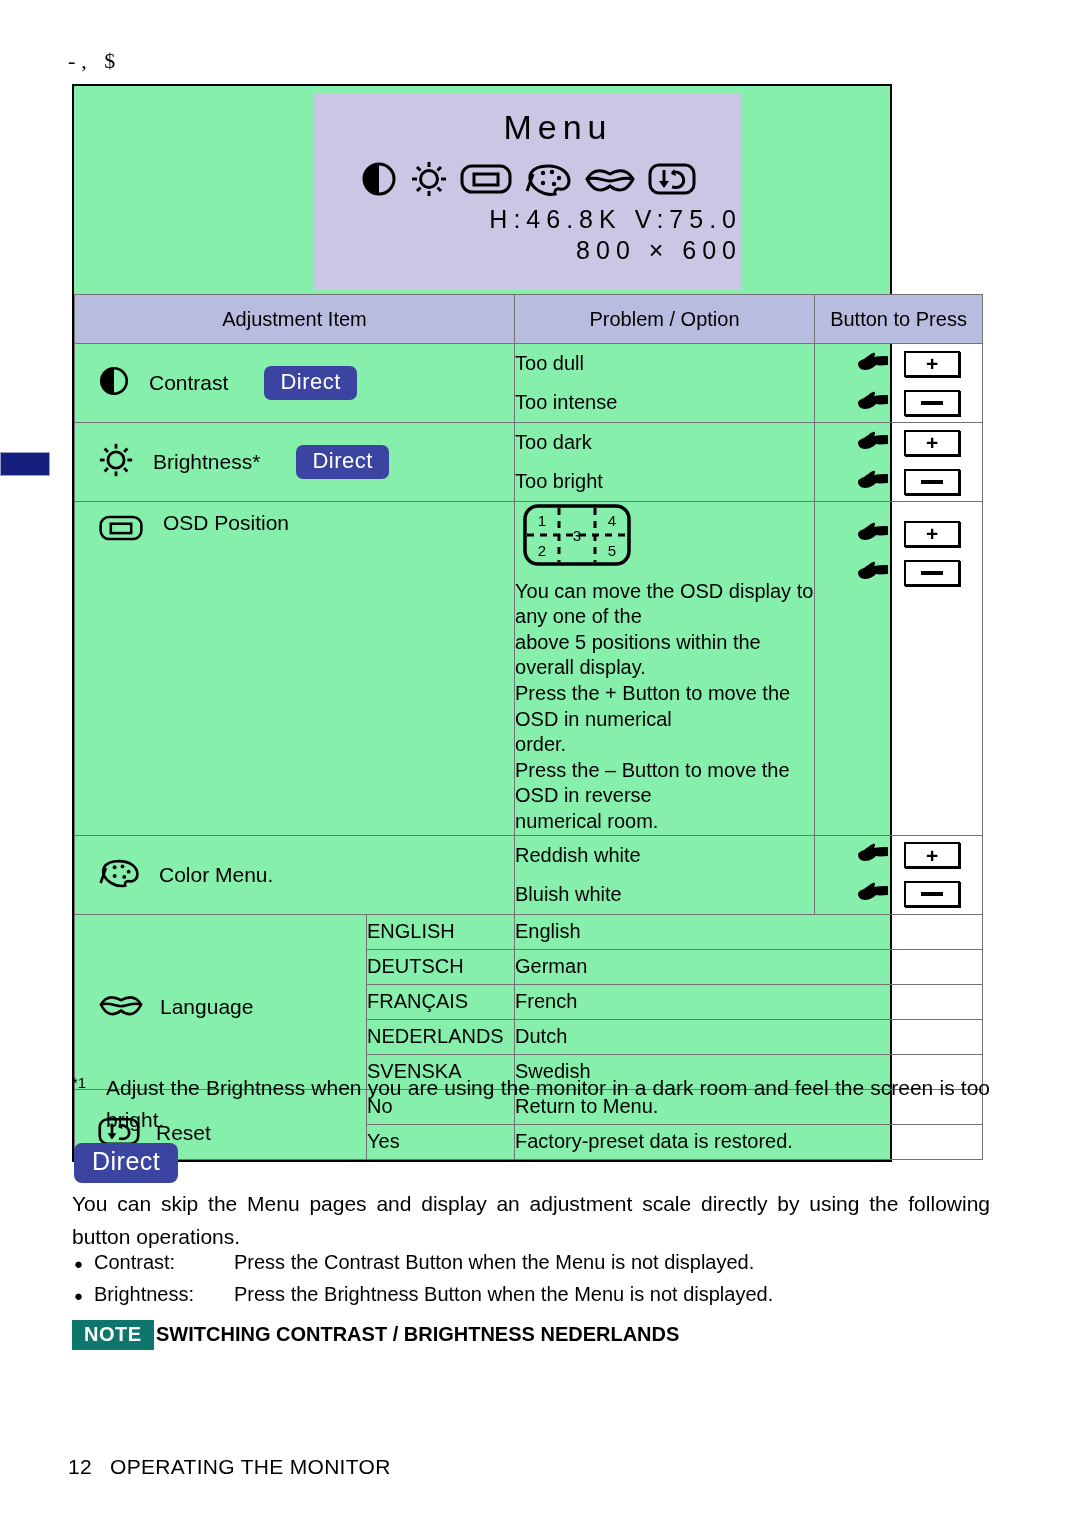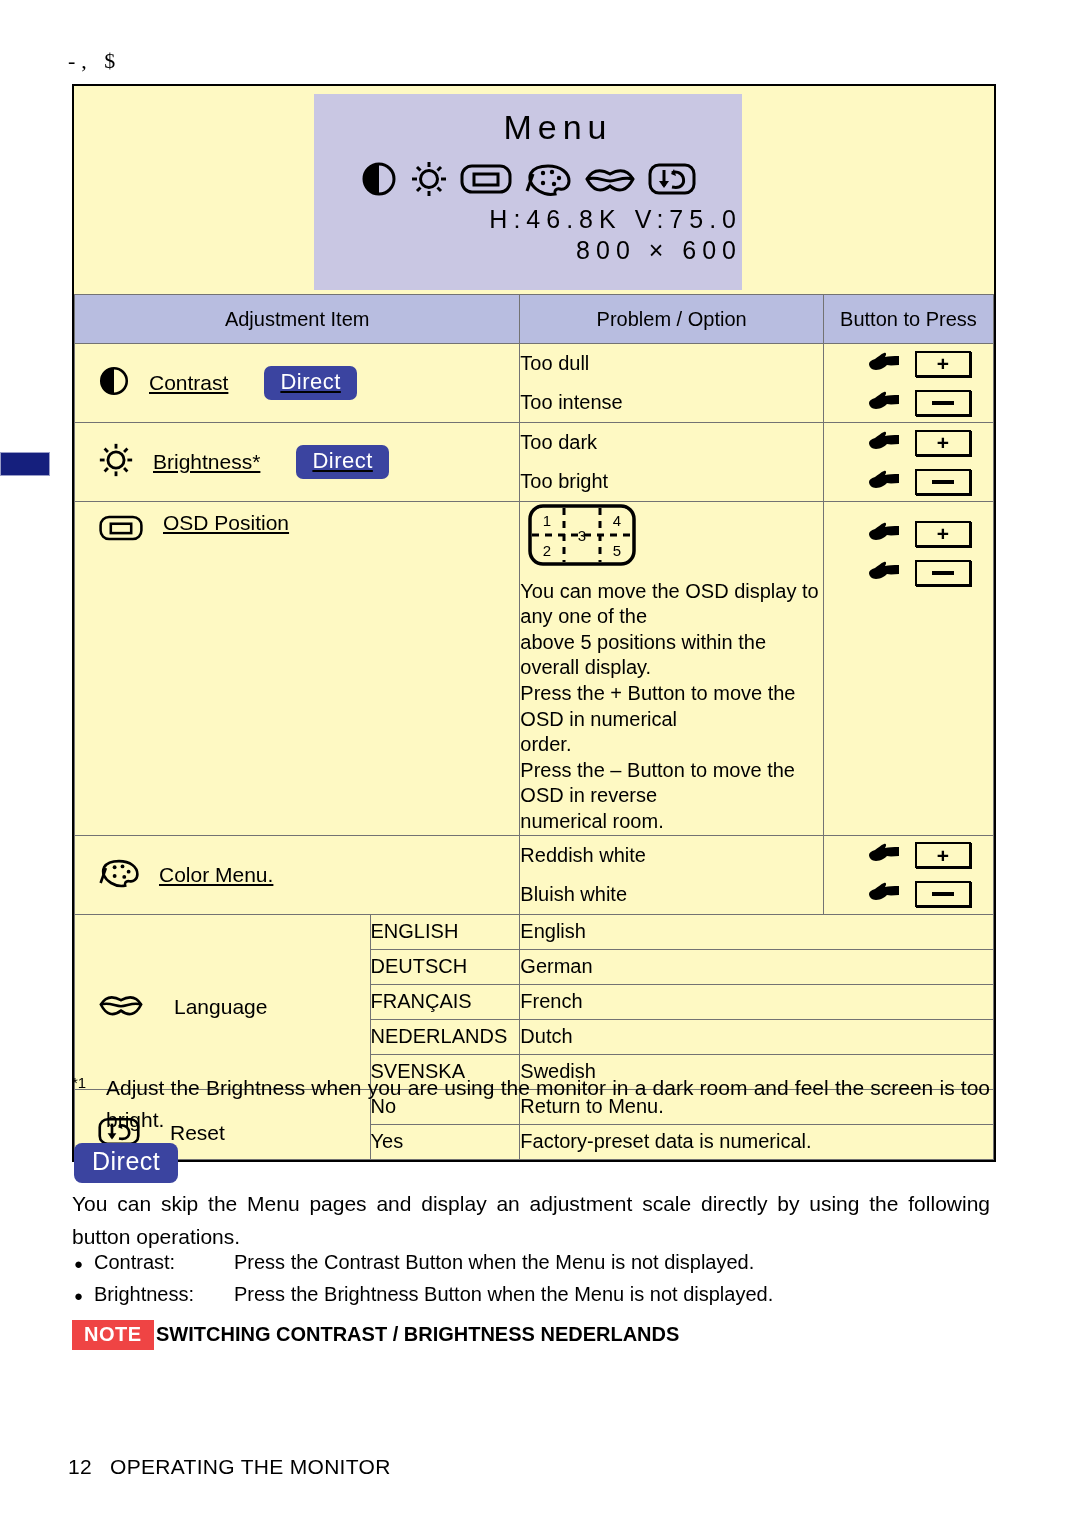--- a/index.html
+++ b/index.html
@@ -35,24 +35,24 @@
     height: 22px;
     background: #151f7d;
     border: 1px solid #9a9ec8;
   }
 
   
   .panel {
     position: absolute;
     left: 72px;
     top: 84px;
-    width: 924px;
+    width: 820px;
     border: 2px solid #000;
     box-sizing: border-box;
-    background: #fef9c3;
+    background: #86efac;
   }
 
   
   .osd-wrap {
     height: 208px;
     position: relative;
   }
   .osd {
     position: absolute;
     left: 240px;
@@ -110,21 +110,20 @@
   }
   .col-item   { width: 292px; }
   .col-sub    { width: 148px; }
   .col-prob   { width: 300px; }
   .col-btn    { width: 168px; }
 
   .sep-left { border-left: 4px double #000; margin-left: 16px; }
 
   .item-cell {
     height: 78px;
-    text-decoration: underline;
   }
   .item-inner {
     display: flex;
     align-items: center;
     gap: 18px;
     padding-left: 22px;
     height: 100%;
   }
   .item-label {
     font-size: 21px;
@@ -197,21 +196,21 @@
     font-size: 20px;
     padding-left: 14px;
     height: 34px;
   }
   .lang-icon-cell {
     vertical-align: top;
   }
   .lang-icon-inner {
     display: flex;
     align-items: center;
-    gap: 29px;
+    gap: 15px;
     padding: 10px 0 0 22px;
   }
 
   
   .footnote {
     position: absolute;
     left: 72px;
     top: 1072px;
     width: 918px;
     font-size: 21px;
@@ -274,21 +273,21 @@
   .note-block {
     position: absolute;
     left: 72px;
     top: 1320px;
     width: 918px;
   }
   .note-badge {
     position: absolute;
     left: 0;
     top: 0;
-    background: #ef4444;
+    background: #0f766e;
     color: #fff;
     font-size: 20px;
     font-weight: bold;
     padding: 4px 12px 6px 12px;
     line-height: 1;
     letter-spacing: .5px;
   }
   .note-title {
     margin-left: 84px;
     font-size: 20px;
@@ -639,21 +638,21 @@
             </svg>
           </span>
           <span class="item-label">Reset</span>
         </div>
       </td>
       <td class="lang-opt">No</td>
       <td class="lang-desc sep-left" colspan="2">Return to Menu.</td>
     </tr>
     <tr>
       <td class="lang-opt">Yes</td>
-      <td class="lang-desc sep-left" colspan="2">Factory-preset data is numerical.</td>
+      <td class="lang-desc sep-left" colspan="2">Factory-preset data is restored.</td>
     </tr>
   </tbody>
     </table>
 </div>
 
 <div class="footnote">
   <span class="star">*1</span>
   <div class="fn-body">Adjust the Brightness when you are using the monitor in a dark room and feel the screen is too bright.</div>
 </div>
 

